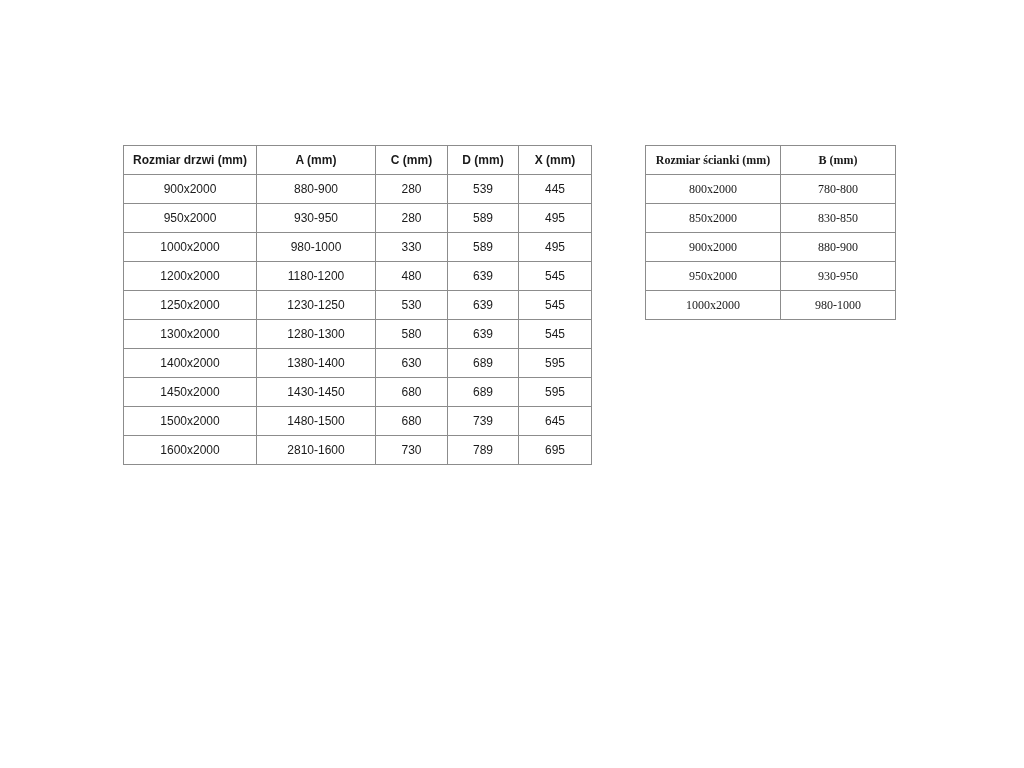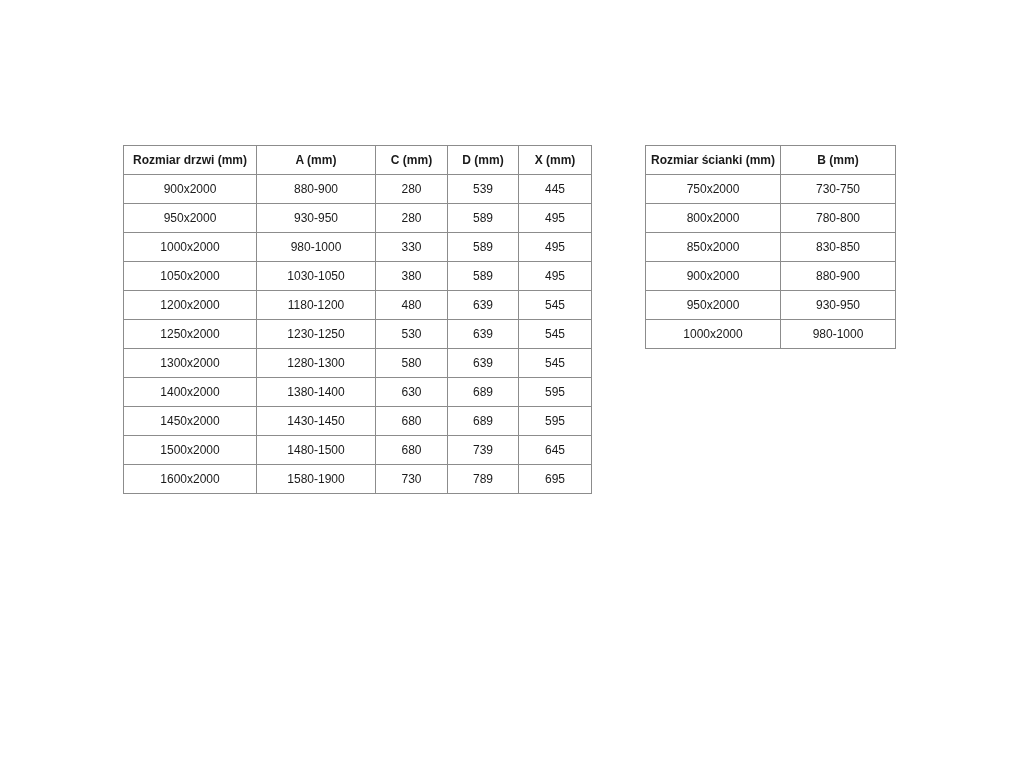--- a/index.html
+++ b/index.html
@@ -35,21 +35,21 @@
     overflow: hidden;
   }
   .spec-table th {
     font-weight: bold;
     margin-top: 24px;
   }
   .spec-table td {
     font-weight: normal;
   }
   .doors-table { left: 123px; top: 145px; width: 468px; }
-  .walls-table { left: 645px; top: 145px; width: 250px; }
+  .walls-table { left: 645px; top: 145px; width: 250px; font-family: Liberation Serif, serif; }
 </style>
 </head>
 <body>
 
 <div class="canvas">
 
   <table class="spec-table doors-table">
     <colgroup>
       <col style="width:133px">
       <col style="width:119px">
@@ -78,27 +78,20 @@
           <td>950x2000</td>
           <td>930-950</td>
           <td>280</td>
           <td>589</td>
           <td>495</td>
         </tr>
         <tr>
           <td>1000x2000</td>
           <td>980-1000</td>
           <td>330</td>
-          <td>589</td>
-          <td>495</td>
-        </tr>
-        <tr>
-          <td>1050x2000</td>
-          <td>1030-1050</td>
-          <td>380</td>
           <td>589</td>
           <td>495</td>
         </tr>
         <tr>
           <td>1200x2000</td>
           <td>1180-1200</td>
           <td>480</td>
           <td>639</td>
           <td>545</td>
         </tr>
@@ -132,44 +125,40 @@
         </tr>
         <tr>
           <td>1500x2000</td>
           <td>1480-1500</td>
           <td>680</td>
           <td>739</td>
           <td>645</td>
         </tr>
         <tr>
           <td>1600x2000</td>
-          <td>1580-1900</td>
+          <td>2810-1600</td>
           <td>730</td>
           <td>789</td>
           <td>695</td>
         </tr>
       </tbody>
     </table>
 
   <table class="spec-table walls-table">
     <colgroup>
       <col style="width:135px">
       <col style="width:115px">
     </colgroup>
   <thead>
         <tr>
           <th>Rozmiar ścianki (mm)</th>
           <th>B (mm)</th>
         </tr>
       </thead>
       <tbody>
-        <tr>
-          <td>750x2000</td>
-          <td>730-750</td>
-        </tr>
         <tr>
           <td>800x2000</td>
           <td>780-800</td>
         </tr>
         <tr>
           <td>850x2000</td>
           <td>830-850</td>
         </tr>
         <tr>
           <td>900x2000</td>

